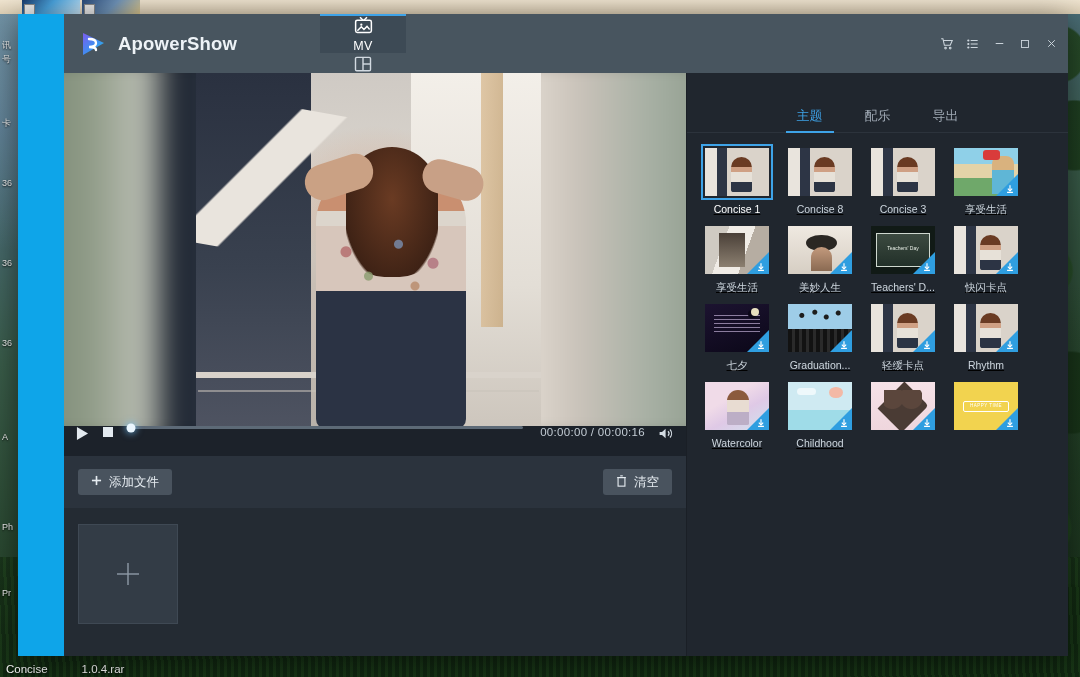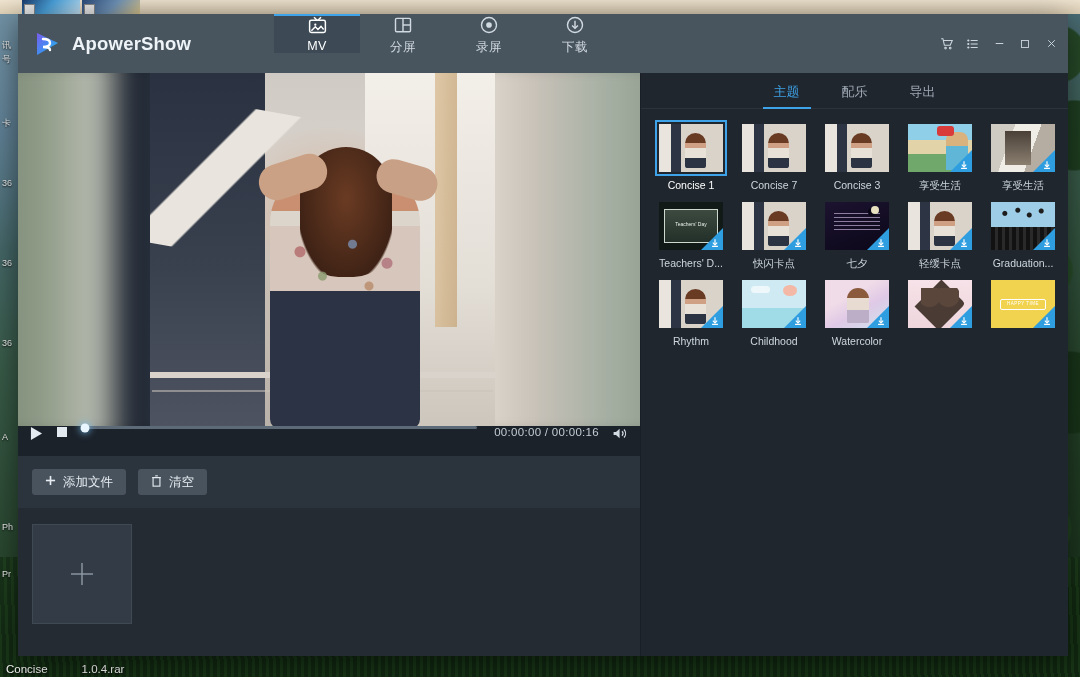--- a/index.html
+++ b/index.html
@@ -74,23 +74,24 @@
     position: absolute; right: 12px; bottom: 22px;
     font-size: 13px; color: rgba(255,255,255,.42);
     letter-spacing: .5px;
     text-shadow: 0 1px 2px rgba(0,0,0,.5);
   }
 
   
   #app-window {
     position: absolute; left: 18px; top: 14px;
     width: 1050px; height: 642px;
-    background: #737373;
+    background: #0ea5e9;
     box-shadow: 0 6px 30px rgba(0,0,0,.55);
     overflow: hidden;
+    padding-left: 46px;
   }
 
   
   #title-bar {
     position: relative;
     height: 59px;
     background: #48555f;
     display: flex; align-items: stretch;
   }
   #brand {
@@ -99,21 +100,21 @@
   }
   #logo-mark {
     width: 28px; height: 28px; position: relative; flex: none;
   }
   #logo-mark svg { display:block; }
   #brand-name {
     font-size: 18.5px; font-weight: bold; color: #eef3f7;
     letter-spacing: .2px;
   }
 
-  #nav-tabs { display: flex; align-items: flex-start; }
+  #nav-tabs { display: flex; align-items: flex-end; flex-direction: column; }
   .nav-tab {
     width: 86px; display: flex; flex-direction: column;
     align-items: center; justify-content: center; gap: 3px;
     cursor: pointer; position: relative;
     color: #d2dae1;
   }
   .nav-tab .tab-icon { height: 22px; display:flex; align-items:center; }
   .nav-tab .tab-label { font-size: 12.5px; letter-spacing: .5px; }
   .nav-tab.active {
     background: #3d4a55;
@@ -244,21 +245,21 @@
     background: #eaf6ff; box-shadow: 0 0 6px 2px rgba(120,200,255,.5);
   }
   #time-display {
     font-size: 11.5px; color: #c3ccd4; letter-spacing: .3px;
     white-space: nowrap; font-family: "Liberation Sans", sans-serif;
   }
 
   
   #action-row {
     height: 52px; display: flex; align-items: center; gap: 12px;
-    padding: 0 14px; background: #2b333d;
+    padding: 0 14px; background: #2b333d; justify-content: space-between;
   }
   .action-btn {
     height: 26px; padding: 0 13px; border-radius: 3px;
     background: #49535e; color: #e6ecf1;
     display: flex; align-items: center; gap: 7px;
     font-size: 12.5px; cursor: pointer; border: none;
     font-family: "Liberation Sans", sans-serif;
   }
 
   
@@ -277,40 +278,41 @@
   
   #right-pane {
     flex: 1; background: #20262e;
     display: flex; flex-direction: column;
     border-left: 1px solid #1a1f26;
   }
   #right-tabs {
     height: 36px; display: flex; align-items: flex-end;
     justify-content: center; gap: 42px;
     border-bottom: 1px solid #2c333c;
+    margin-top: 24px;
   }
   .rtab {
     font-size: 13px; color: #9fa9b4; cursor: pointer;
     padding-bottom: 7px; position: relative;
   }
   .rtab.active { color: #3ea3e8; }
   .rtab.active::after {
     content:""; position:absolute; left:-11px; right:-11px; bottom:-1px;
     height: 2px; background:#3ea3e8;
   }
 
   #template-grid {
     flex: 1; overflow: hidden;
     padding: 11px 0 0 14px;
     display: flex; flex-wrap: wrap;
     align-content: flex-start;
     gap: 6px 11px;
   }
   .tpl {
-    width: 72px; cursor: pointer;
+    width: 72px; cursor: pointer; text-decoration: underline;
   }
   .tpl-thumb-wrap {
     width: 72px; height: 56px; position: relative;
     border: 2px solid transparent; padding: 2px;
   }
   .tpl.selected .tpl-thumb-wrap { border-color: #3ea3e8; }
   .tpl-thumb {
     width: 100%; height: 100%; position: relative; overflow: hidden;
   }
   .dl-badge {
@@ -467,21 +469,21 @@
 <div class="desk-shortcut" id="shortcut-2"></div>
 
 <div class="desk-icon-label" style="top:40px">讯</div>
 <div class="desk-icon-label" style="top:54px">号</div>
 <div class="desk-icon-label" style="top:118px">卡</div>
 <div class="desk-icon-label" style="top:178px">36</div>
 <div class="desk-icon-label" style="top:258px">36</div>
 <div class="desk-icon-label" style="top:338px">36</div>
 <div class="desk-icon-label" style="top:432px">A</div>
 <div class="desk-icon-label" style="top:522px">Ph</div>
-<div class="desk-icon-label" style="top:569px">Pr</div>
+<div class="desk-icon-label" style="top:588px">Pr</div>
 
 <div id="desk-bottom-labels">
   <span>Concise</span>
   <span>1.0.4.rar</span>
 </div>
 
 <div id="watermark">@51CTO博客</div>
 
 <div id="app-window">
 
@@ -679,21 +681,21 @@
           <div class="tpl selected">
             <div class="tpl-thumb-wrap">
               <div class="tpl-thumb th-girl"></div>
             </div>
             <div class="tpl-label">Concise 1</div>
           </div>
           <div class="tpl">
             <div class="tpl-thumb-wrap">
               <div class="tpl-thumb th-girl"></div>
             </div>
-            <div class="tpl-label">Concise 7</div>
+            <div class="tpl-label">Concise 8</div>
           </div>
           <div class="tpl">
             <div class="tpl-thumb-wrap">
               <div class="tpl-thumb th-girl"></div>
             </div>
             <div class="tpl-label">Concise 3</div>
           </div>
           <div class="tpl">
             <div class="tpl-thumb-wrap">
               <div class="tpl-thumb th-beach">
@@ -717,20 +719,34 @@
                     <path d="M3.4 5.6 L6 8.2 L8.6 5.6"></path>
                     <line x1="2.5" y1="10" x2="9.5" y2="10"></line>
                   </svg>
                 </div>
               </div>
             </div>
             <div class="tpl-label">享受生活</div>
           </div>
           <div class="tpl">
             <div class="tpl-thumb-wrap">
+              <div class="tpl-thumb th-hat">
+                <div class="dl-badge">
+                  <svg width="10" height="10" viewBox="0 0 12 12" stroke="#fff" stroke-width="1.4" fill="none">
+                    <line x1="6" y1="1.5" x2="6" y2="8"></line>
+                    <path d="M3.4 5.6 L6 8.2 L8.6 5.6"></path>
+                    <line x1="2.5" y1="10" x2="9.5" y2="10"></line>
+                  </svg>
+                </div>
+              </div>
+            </div>
+            <div class="tpl-label">美妙人生</div>
+          </div>
+          <div class="tpl">
+            <div class="tpl-thumb-wrap">
               <div class="tpl-thumb th-teacher">
                 <div class="dl-badge">
                   <svg width="10" height="10" viewBox="0 0 12 12" stroke="#fff" stroke-width="1.4" fill="none">
                     <line x1="6" y1="1.5" x2="6" y2="8"></line>
                     <path d="M3.4 5.6 L6 8.2 L8.6 5.6"></path>
                     <line x1="2.5" y1="10" x2="9.5" y2="10"></line>
                   </svg>
                 </div>
               </div>
             </div>
@@ -759,87 +775,87 @@
                     <path d="M3.4 5.6 L6 8.2 L8.6 5.6"></path>
                     <line x1="2.5" y1="10" x2="9.5" y2="10"></line>
                   </svg>
                 </div>
               </div>
             </div>
             <div class="tpl-label">七夕</div>
           </div>
           <div class="tpl">
             <div class="tpl-thumb-wrap">
+              <div class="tpl-thumb th-grad">
+                <div class="dl-badge">
+                  <svg width="10" height="10" viewBox="0 0 12 12" stroke="#fff" stroke-width="1.4" fill="none">
+                    <line x1="6" y1="1.5" x2="6" y2="8"></line>
+                    <path d="M3.4 5.6 L6 8.2 L8.6 5.6"></path>
+                    <line x1="2.5" y1="10" x2="9.5" y2="10"></line>
+                  </svg>
+                </div>
+              </div>
+            </div>
+            <div class="tpl-label">Graduation...</div>
+          </div>
+          <div class="tpl">
+            <div class="tpl-thumb-wrap">
               <div class="tpl-thumb th-girl">
                 <div class="dl-badge">
                   <svg width="10" height="10" viewBox="0 0 12 12" stroke="#fff" stroke-width="1.4" fill="none">
                     <line x1="6" y1="1.5" x2="6" y2="8"></line>
                     <path d="M3.4 5.6 L6 8.2 L8.6 5.6"></path>
                     <line x1="2.5" y1="10" x2="9.5" y2="10"></line>
                   </svg>
                 </div>
               </div>
             </div>
             <div class="tpl-label">轻缓卡点</div>
           </div>
           <div class="tpl">
             <div class="tpl-thumb-wrap">
-              <div class="tpl-thumb th-grad">
-                <div class="dl-badge">
-                  <svg width="10" height="10" viewBox="0 0 12 12" stroke="#fff" stroke-width="1.4" fill="none">
-                    <line x1="6" y1="1.5" x2="6" y2="8"></line>
-                    <path d="M3.4 5.6 L6 8.2 L8.6 5.6"></path>
-                    <line x1="2.5" y1="10" x2="9.5" y2="10"></line>
-                  </svg>
-                </div>
-              </div>
-            </div>
-            <div class="tpl-label">Graduation...</div>
-          </div>
-          <div class="tpl">
-            <div class="tpl-thumb-wrap">
               <div class="tpl-thumb th-girl">
                 <div class="dl-badge">
                   <svg width="10" height="10" viewBox="0 0 12 12" stroke="#fff" stroke-width="1.4" fill="none">
                     <line x1="6" y1="1.5" x2="6" y2="8"></line>
                     <path d="M3.4 5.6 L6 8.2 L8.6 5.6"></path>
                     <line x1="2.5" y1="10" x2="9.5" y2="10"></line>
                   </svg>
                 </div>
               </div>
             </div>
             <div class="tpl-label">Rhythm</div>
           </div>
           <div class="tpl">
             <div class="tpl-thumb-wrap">
+              <div class="tpl-thumb th-water">
+                <div class="dl-badge">
+                  <svg width="10" height="10" viewBox="0 0 12 12" stroke="#fff" stroke-width="1.4" fill="none">
+                    <line x1="6" y1="1.5" x2="6" y2="8"></line>
+                    <path d="M3.4 5.6 L6 8.2 L8.6 5.6"></path>
+                    <line x1="2.5" y1="10" x2="9.5" y2="10"></line>
+                  </svg>
+                </div>
+              </div>
+            </div>
+            <div class="tpl-label">Watercolor</div>
+          </div>
+          <div class="tpl">
+            <div class="tpl-thumb-wrap">
               <div class="tpl-thumb th-child">
                 <div class="dl-badge">
                   <svg width="10" height="10" viewBox="0 0 12 12" stroke="#fff" stroke-width="1.4" fill="none">
                     <line x1="6" y1="1.5" x2="6" y2="8"></line>
                     <path d="M3.4 5.6 L6 8.2 L8.6 5.6"></path>
                     <line x1="2.5" y1="10" x2="9.5" y2="10"></line>
                   </svg>
                 </div>
               </div>
             </div>
             <div class="tpl-label">Childhood</div>
-          </div>
-          <div class="tpl">
-            <div class="tpl-thumb-wrap">
-              <div class="tpl-thumb th-water">
-                <div class="dl-badge">
-                  <svg width="10" height="10" viewBox="0 0 12 12" stroke="#fff" stroke-width="1.4" fill="none">
-                    <line x1="6" y1="1.5" x2="6" y2="8"></line>
-                    <path d="M3.4 5.6 L6 8.2 L8.6 5.6"></path>
-                    <line x1="2.5" y1="10" x2="9.5" y2="10"></line>
-                  </svg>
-                </div>
-              </div>
-            </div>
-            <div class="tpl-label">Watercolor</div>
           </div>
           <div class="tpl">
             <div class="tpl-thumb-wrap">
               <div class="tpl-thumb th-heart">
                 <div class="dl-badge">
                   <svg width="10" height="10" viewBox="0 0 12 12" stroke="#fff" stroke-width="1.4" fill="none">
                     <line x1="6" y1="1.5" x2="6" y2="8"></line>
                     <path d="M3.4 5.6 L6 8.2 L8.6 5.6"></path>
                     <line x1="2.5" y1="10" x2="9.5" y2="10"></line>
                   </svg>

